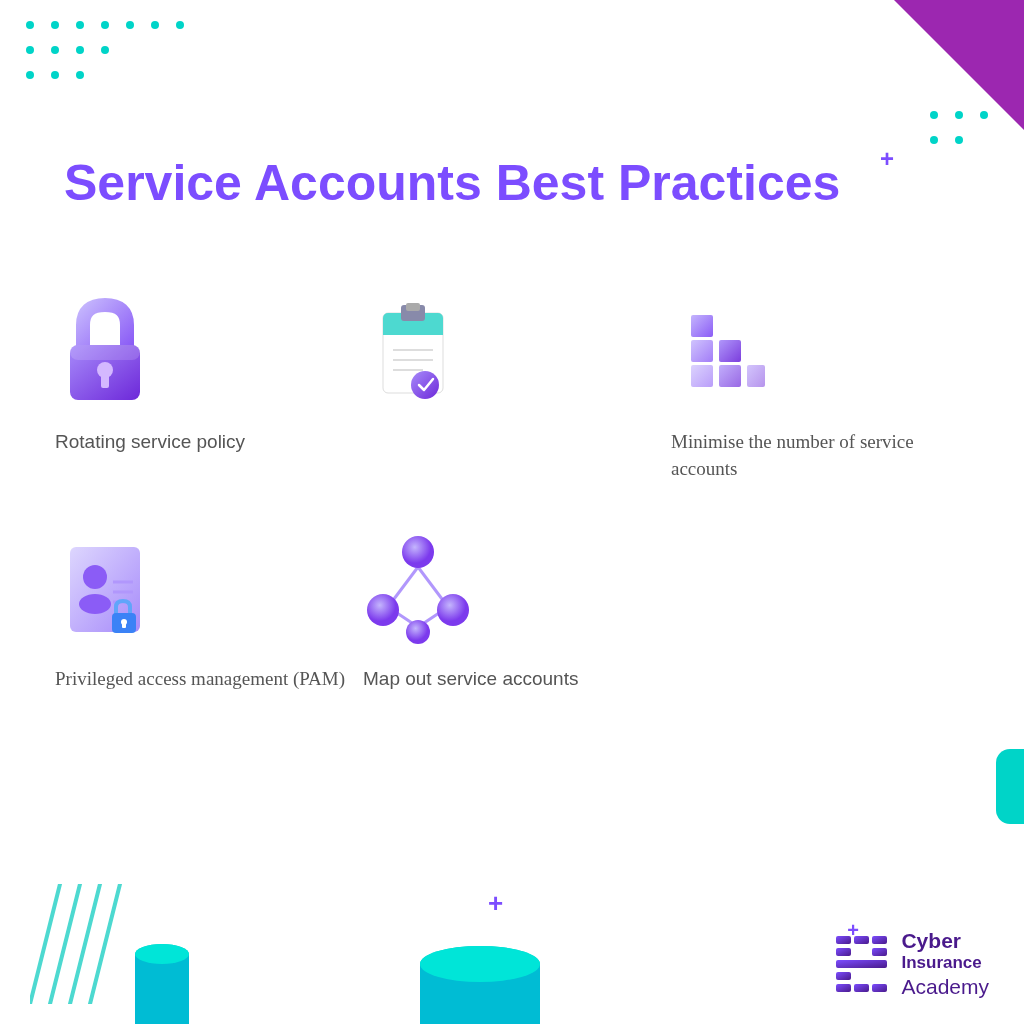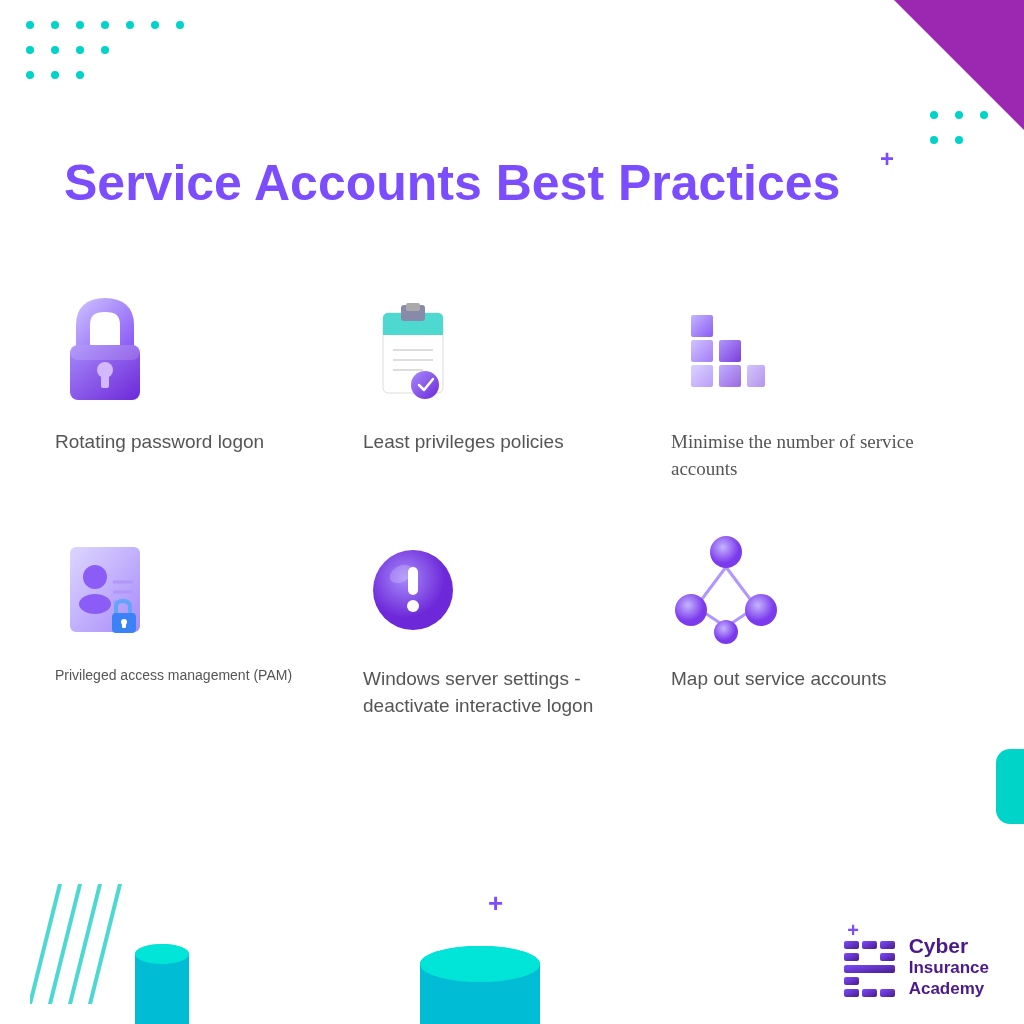--- a/index.html
+++ b/index.html
@@ -81,21 +81,21 @@
         <path d="M28 55 L28 30 Q28 10 50 10 Q72 10 72 30 L72 55" fill="none" stroke="url(#lockShackleGrad)" stroke-width="14" stroke-linecap="round"></path>
 
         <rect x="15" y="50" width="70" height="55" rx="8" ry="8" fill="url(#lockBodyGrad)"></rect>
 
         <circle cx="50" cy="75" r="8" fill="#d4b8ff"></circle>
         <rect x="46" y="79" width="8" height="14" rx="2" fill="#d4b8ff"></rect>
 
         <rect x="15" y="50" width="70" height="15" rx="8" ry="8" fill="rgba(255,255,255,0.15)"></rect>
       </svg>
     </div>
-    <div style="font-size:19px; color:#555; line-height:1.4; font-family:Arial,sans-serif;">Rotating password logon</div>
+    <div style="font-size:19px; color:#555; line-height:1.4; font-family:Arial,sans-serif;">Rotating service policy</div>
   </div>
 
   <div style="display:flex; flex-direction:column; align-items:flex-start;">
     <div style="width:110px; height:120px; margin-bottom:14px;">
       <svg width="100" height="115" viewBox="0 0 100 115">
         <defs>
           <linearGradient id="clipGrad" x1="0%" y1="0%" x2="100%" y2="100%">
             <stop offset="0%" style="stop-color:#a78bfa"></stop>
             <stop offset="100%" style="stop-color:#6d28d9"></stop>
           </linearGradient>
@@ -110,21 +110,20 @@
         <rect x="43" y="8" width="14" height="8" rx="2" fill="#aaa"></rect>
 
         <line x1="30" y1="55" x2="70" y2="55" stroke="#ddd" stroke-width="2"></line>
         <line x1="30" y1="65" x2="70" y2="65" stroke="#ddd" stroke-width="2"></line>
         <line x1="30" y1="75" x2="60" y2="75" stroke="#ddd" stroke-width="2"></line>
 
         <circle cx="62" cy="90" r="14" fill="url(#clipGrad)"></circle>
         <path d="M56 90 L61 95 L70 84" fill="none" stroke="white" stroke-width="2.5" stroke-linecap="round" stroke-linejoin="round"></path>
       </svg>
     </div>
-    <div style="font-size:19px; color:#555; line-height:1.4; font-family:Arial,sans-serif;">Least privileges policies</div>
   </div>
 
   <div style="display:flex; flex-direction:column; align-items:flex-start;">
     <div style="width:110px; height:120px; margin-bottom:14px;">
       <svg width="100" height="115" viewBox="0 0 100 115">
         <defs>
           <linearGradient id="blockGrad1" x1="0%" y1="0%" x2="100%" y2="100%">
             <stop offset="0%" style="stop-color:#c4b5fd"></stop>
             <stop offset="100%" style="stop-color:#8b5cf6"></stop>
           </linearGradient>
@@ -176,43 +175,23 @@
         <g transform="translate(55, 65)">
 
           <path d="M6 18 L6 10 Q6 4 13 4 Q20 4 20 10 L20 18" fill="none" stroke="#60a5fa" stroke-width="4" stroke-linecap="round"></path>
 
           <rect x="2" y="16" width="24" height="20" rx="4" fill="#3b82f6"></rect>
           <circle cx="14" cy="25" r="3" fill="white"></circle>
           <rect x="12" y="25" width="4" height="6" rx="1" fill="white"></rect>
         </g>
       </svg>
     </div>
-    <div style="font-size:14px; color:#555; line-height:1.4; font-family:Liberation Sans, sans-serif;">Privileged access management (PAM)</div>
-  </div>
-
-  <div style="display:flex; flex-direction:column; align-items:flex-start;">
-    <div style="width:110px; height:120px; margin-bottom:14px;">
-      <svg width="100" height="115" viewBox="0 0 100 115">
-        <defs>
-          <radialGradient id="circleGrad" cx="40%" cy="35%">
-            <stop offset="0%" style="stop-color:#a78bfa"></stop>
-            <stop offset="100%" style="stop-color:#6d28d9"></stop>
-          </radialGradient>
-        </defs>
-
-        <ellipse cx="50" cy="58" rx="40" ry="40" fill="url(#circleGrad)"></ellipse>
-
-        <ellipse cx="38" cy="42" rx="12" ry="8" fill="rgba(255,255,255,0.2)" transform="rotate(-30,38,42)"></ellipse>
-
-        <rect x="45" y="35" width="10" height="28" rx="5" fill="white"></rect>
-        <circle cx="50" cy="74" r="6" fill="white"></circle>
-      </svg>
-    </div>
-    <div style="font-size:19px; color:#555; line-height:1.4; font-family:Arial,sans-serif;">Windows server settings - deactivate interactive logon</div>
-  </div>
+    <div style="font-size:19px; color:#555; line-height:1.4; font-family:Liberation Serif, serif;">Privileged access management (PAM)</div>
+  </div>
+
 
   <div style="display:flex; flex-direction:column; align-items:flex-start;">
     <div style="width:110px; height:120px; margin-bottom:14px;">
       <svg width="110" height="115" viewBox="0 0 110 115">
         <defs>
           <radialGradient id="nodeGrad" cx="40%" cy="35%">
             <stop offset="0%" style="stop-color:#c4b5fd"></stop>
             <stop offset="100%" style="stop-color:#7c3aed"></stop>
           </radialGradient>
         </defs>
@@ -255,21 +234,21 @@
     <ellipse cx="60" cy="20" rx="60" ry="18" fill="#00d4c8"></ellipse>
     <rect x="0" y="20" width="120" height="60" fill="#00bcd4"></rect>
     <ellipse cx="60" cy="20" rx="60" ry="18" fill="#00e5d8"></ellipse>
   </svg>
 </div>
 
 <div style="position:absolute; bottom:105px; left:488px; color:#7c4dff; font-size:26px; font-weight:bold;">+</div>
 
 <div style="position:absolute; right:0; bottom:200px; width:28px; height:75px; background:#00d4c8; border-radius:14px 0 0 14px;"></div>
 
-<div style="position:absolute; bottom:25px; right:35px; display:flex; align-items:flex-end; gap:12px;">
+<div style="position:absolute; bottom:25px; right:35px; display:flex; align-items:center; gap:12px;">
 
   <div>
     <svg width="55" height="60" viewBox="0 0 55 60">
       <defs>
         <linearGradient id="logoGrad" x1="0%" y1="0%" x2="100%" y2="100%">
           <stop offset="0%" style="stop-color:#7c4dff"></stop>
           <stop offset="100%" style="stop-color:#4a1a8c"></stop>
         </linearGradient>
       </defs>
 
@@ -281,17 +260,17 @@
       <rect x="2" y="26" width="51" height="8" rx="2" fill="url(#logoGrad)"></rect>
       <rect x="2" y="38" width="15" height="8" rx="2" fill="url(#logoGrad)"></rect>
       <rect x="2" y="50" width="15" height="8" rx="2" fill="url(#logoGrad)"></rect>
       <rect x="20" y="50" width="15" height="8" rx="2" fill="url(#logoGrad)"></rect>
       <rect x="38" y="50" width="15" height="8" rx="2" fill="url(#logoGrad)"></rect>
     </svg>
   </div>
   <div>
     <div style="font-size:21px; font-weight:800; color:#4a1a8c; font-family:Arial,sans-serif; line-height:1.2;">Cyber</div>
     <div style="font-size:17px; font-weight:800; color:#4a1a8c; font-family:Arial,sans-serif; line-height:1.2;">Insurance</div>
-    <div style="font-size:17px; font-weight:700; color:#4a1a8c; font-family:Arial,sans-serif; line-height:1.2;">Academy</div>
+    <div style="font-size:21px; font-weight:400; color:#4a1a8c; font-family:Arial,sans-serif; line-height:1.2;">Academy</div>
   </div>
 </div>
 
 <div style="position:absolute; bottom:82px; right:165px; color:#7c4dff; font-size:20px; font-weight:bold;">+</div>
 
 </body></html>

